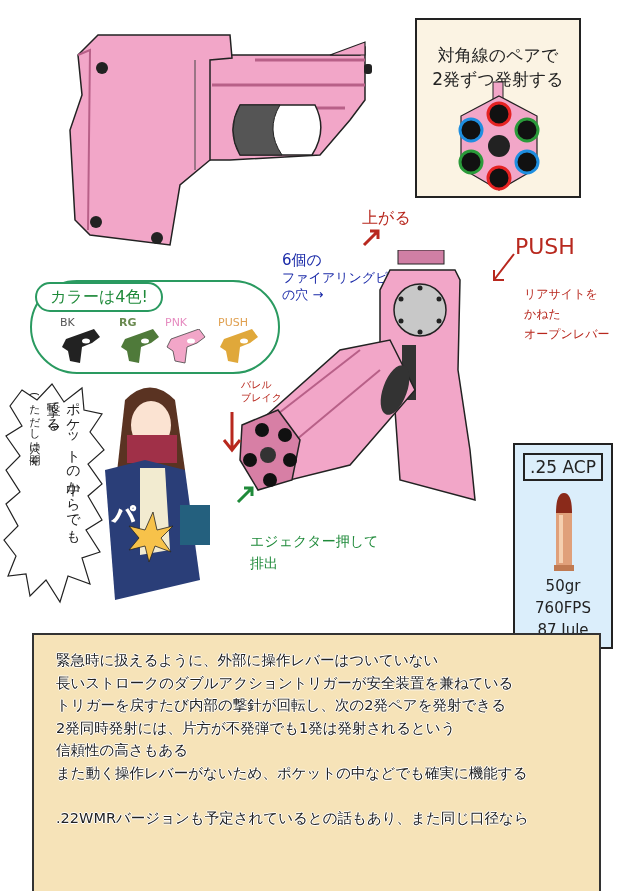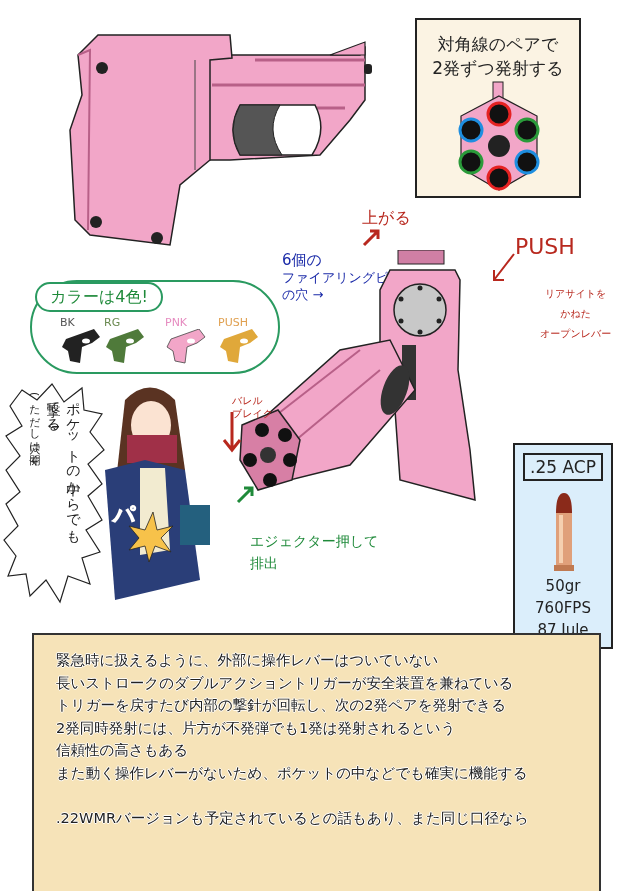--- a/index.html
+++ b/index.html
@@ -3,21 +3,21 @@
 <meta charset="utf-8">
 <style>
   html, body { margin:0; padding:0; }
   body { width:630px; height:891px; background:#ffffff; position:relative; overflow:hidden;
          font-family:"DejaVu Sans", sans-serif; }
   .abs { position:absolute; }
   .hand { font-family:"DejaVu Sans", sans-serif; }
 
   
   .pair-box { left:415px; top:18px; width:166px; height:180px; background:#fbf3e3; border:2px solid #222; box-sizing:border-box; }
-  .pair-title { left:0; width:100%; text-align:center; font-size:17px; color:#222; line-height:24px; top:12px; }
+  .pair-title { left:0; width:100%; text-align:center; font-size:17px; color:#222; line-height:24px; top:23px; }
 
   
   .ammo-box { left:513px; top:410px; width:100px; height:206px; background:#dbeefb; border:2px solid #222; box-sizing:border-box;margin-top:33px; }
   .ammo-label { left:8px; top:8px; width:80px; height:28px; border:2px solid #222; box-sizing:border-box; text-align:center; font-size:17px; line-height:24px; background:#dbeefb; color:#222; }
   .ammo-stat { width:100%; text-align:center; font-size:15px; color:#222; line-height:22px; left:0; }
 
   
   .note-box { left:32px; top:633px; width:569px; height:280px; background:#f6e3b8; border:2px solid #333; box-sizing:border-box; padding:14px 8px 0 22px; }
   .note-line { font-size:14.5px; line-height:22.5px; color:#222; white-space:nowrap;
                text-shadow: 1px 0 0 #fff, -1px 0 0 #fff, 0 1px 0 #fff, 0 -1px 0 #fff; }
@@ -77,21 +77,21 @@
 
 <div class="abs color-bubble"></div>
 <div class="abs color-title hand">カラーは4色!</div>
 <div class="abs" style="left:60px;top:316px;width:50px;height:50px;">
   <div class="swatch-label" style="color:#555">BK</div>
   <svg width="44" height="36" viewBox="0 0 44 36">
       <path d="M6 10 L34 0 L40 8 L32 14 L22 18 L20 34 L10 32 L8 22 L2 18 Z" fill="#222"></path>
       <ellipse cx="26" cy="12" rx="4" ry="2.5" fill="#fff"></ellipse>
     </svg>
 </div>
-<div class="abs" style="left:104px;top:316px;width:50px;height:50px;">
+<div class="abs" style="left:119px;top:316px;width:50px;height:50px;font-weight:bold;">
   <div class="swatch-label" style="color:#6a8a50">RG</div>
   <svg width="44" height="36" viewBox="0 0 44 36">
       <path d="M6 10 L34 0 L40 8 L32 14 L22 18 L20 34 L10 32 L8 22 L2 18 Z" fill="#4f7a3a"></path>
       <ellipse cx="26" cy="12" rx="4" ry="2.5" fill="#fff"></ellipse>
     </svg>
 </div>
 <div class="abs" style="left:165px;top:316px;width:55px;height:50px;">
   <div class="swatch-label" style="color:#e68cc0">PNK</div>
   <svg width="44" height="36" viewBox="0 0 44 36">
       <path d="M6 10 L34 0 L40 8 L32 14 L22 18 L20 34 L10 32 L8 22 L2 18 Z" fill="#f2a6c8" stroke="#444" stroke-width="0.8"></path>
@@ -114,21 +114,21 @@
 <div class="abs blue-ann hand" style="left:282px;top:252px;font-size:13px;line-height:17px;text-align:left;">
   <div style="font-size:15px">6個の</div>
   <div>ファイアリングピン</div>
   <div><span>の穴</span> <span>→</span></div>
 </div>
 
 <div class="abs red-ann hand" style="left:515px;top:234px;font-size:22px;">PUSH</div>
 <svg class="abs" style="left:488px;top:250px" width="30" height="36">
     <path d="M26 4 L6 30 M6 20 L6 30 L16 30" stroke="#b8281e" stroke-width="2" fill="none"></path>
   </svg>
-<div class="abs red-ann hand" style="left:540px;top:284px;font-size:10px;line-height:20px;text-align:center;">
+<div class="abs red-ann hand" style="left:524px;top:284px;font-size:12px;line-height:20px;text-align:left;">
   <div>リアサイトを</div>
   <div>かねた</div>
   <div>オープンレバー</div>
 </div>
 
 <svg class="abs" style="left:230px;top:250px" width="280" height="260" viewBox="0 0 280 260">
 
   <path d="M160 20 L225 20 L230 30 L228 120 L240 200 L245 250 L170 230 L165 160 L150 140 L150 40 Z" fill="#f2a6c8" stroke="#222" stroke-width="1.5"></path>
   <rect x="168" y="0" width="46" height="14" fill="#d07fa5" stroke="#222" stroke-width="1"></rect>
   <circle cx="190" cy="60" r="26" fill="#c8c8c8" stroke="#222" stroke-width="1.5"></circle>
@@ -151,21 +151,21 @@
   <g fill="#111">
       <circle cx="32" cy="180" r="7"></circle>
       <circle cx="55" cy="185" r="7"></circle>
       <circle cx="60" cy="210" r="7"></circle>
       <circle cx="40" cy="230" r="7"></circle>
       <circle cx="20" cy="210" r="7"></circle>
       <circle cx="38" cy="205" r="8" fill="#333"></circle>
     </g>
 </svg>
 
-<div class="abs red-ann hand" style="left:232px;top:378px;font-size:10px;line-height:13px;margin-top:16px;">
+<div class="abs red-ann hand" style="left:241px;top:378px;font-size:10px;line-height:13px;">
   <div>バレル</div>
   <div>ブレイク</div>
 </div>
 <svg class="abs" style="left:220px;top:410px" width="24" height="44">
     <path d="M12 2 L12 38 M4 30 L12 40 L20 30" stroke="#b8281e" stroke-width="3" fill="none"></path>
   </svg>
 <svg class="abs" style="left:234px;top:482px" width="24" height="24">
     <path d="M4 20 L18 6 M10 6 L18 6 L18 14" stroke="#1f8a3a" stroke-width="3" fill="none"></path>
   </svg>
 <div class="abs green-ann hand" style="left:250px;top:530px;font-size:14px;line-height:22px;">

